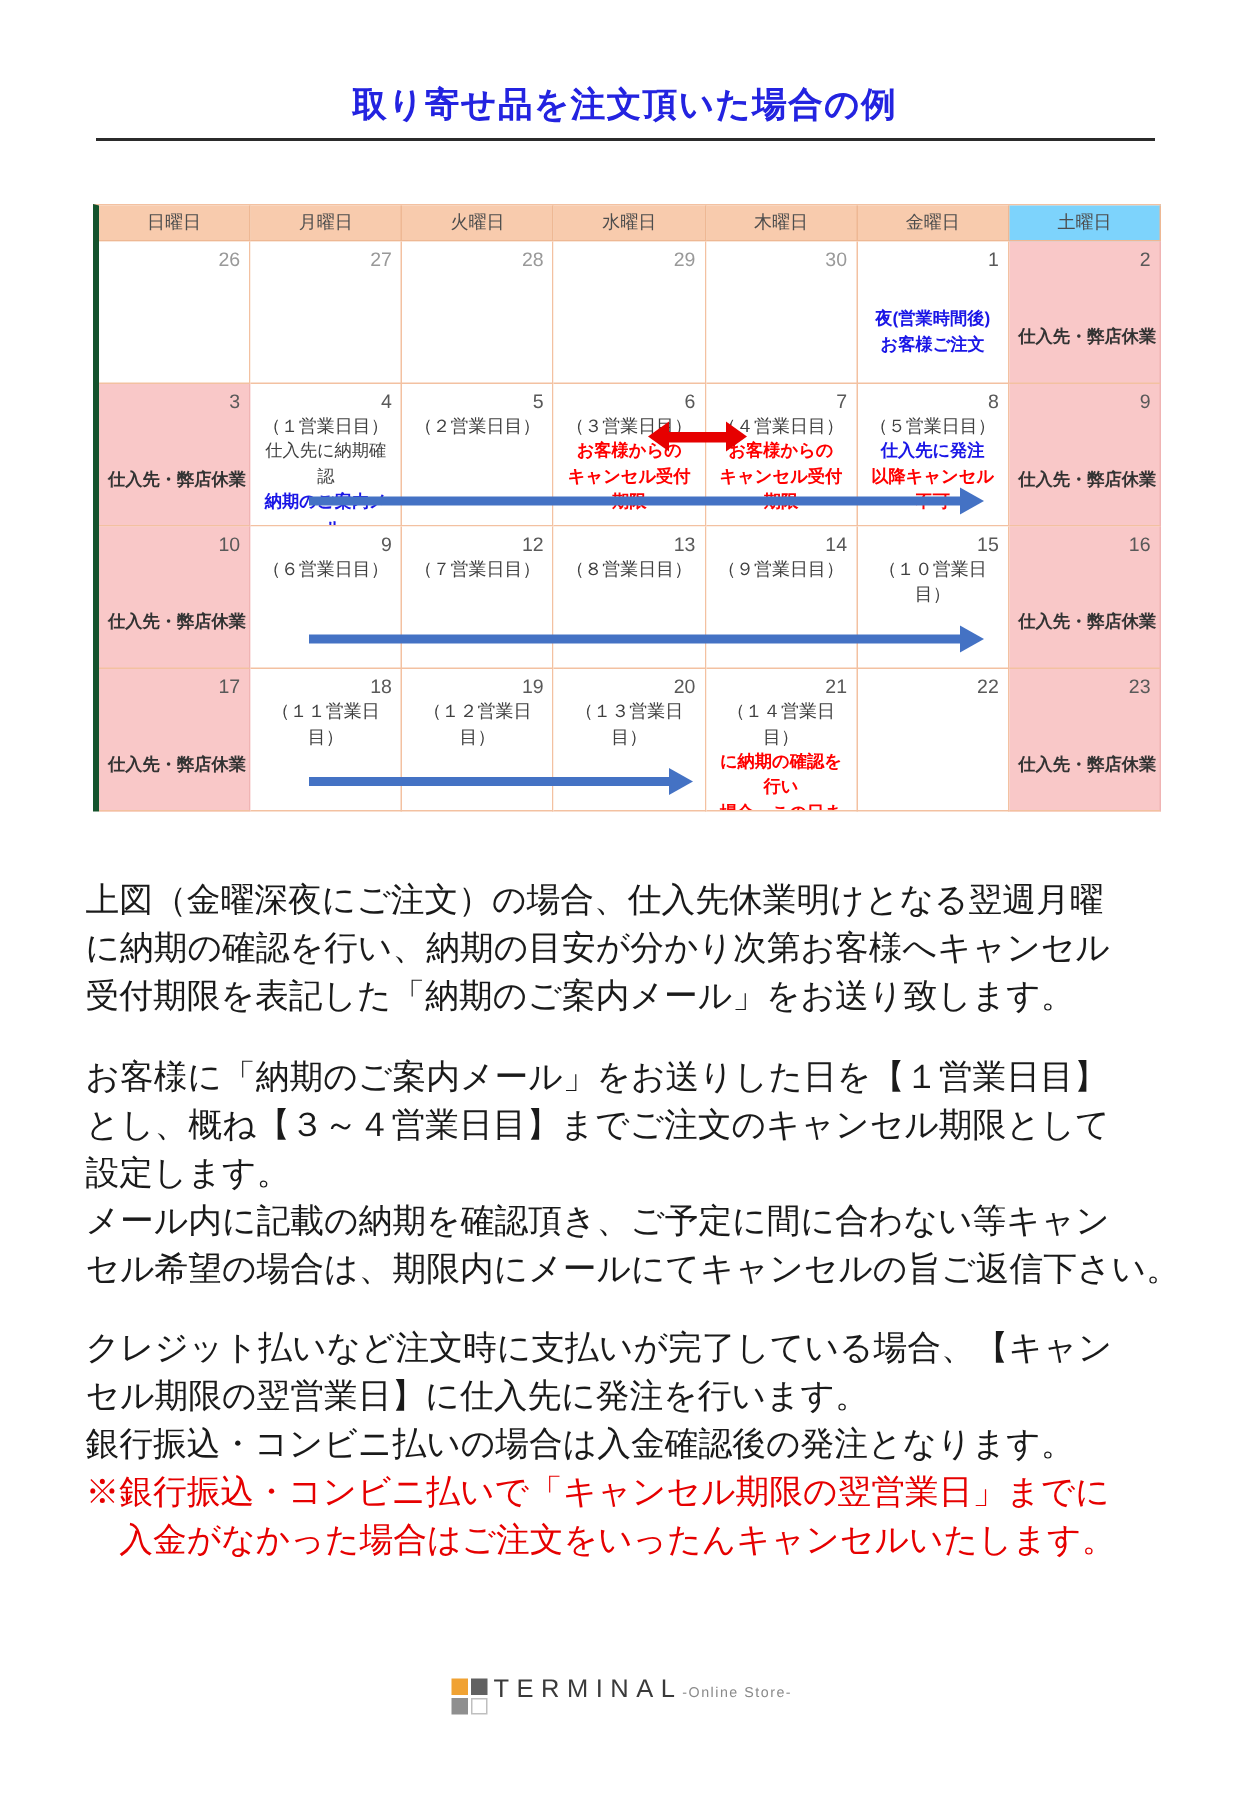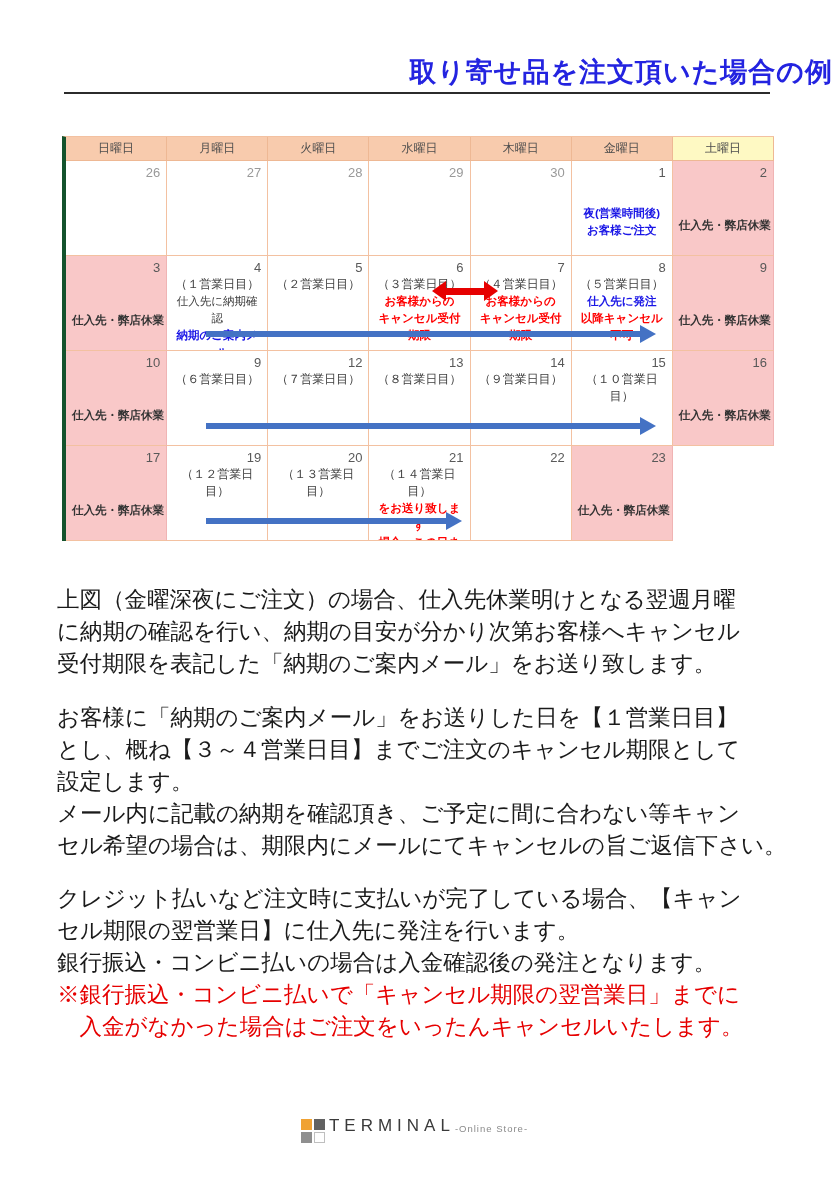--- a/index.html
+++ b/index.html
@@ -10,22 +10,22 @@
   .page{
     position:relative;
     width:833px;height:1200px;
     margin:0 auto;
     background:#ffffff;
     overflow:hidden;
   }
   
   .title{
     position:absolute;top:54px;left:0;width:100%;
-    text-align:right;
-    font-size:27px;font-weight:bold;
+    text-align:center;
+    font-size:23px;font-weight:bold;
     color:#2323e0;
     letter-spacing:1px;
   }
   .title-rule{
     position:absolute;top:92px;left:64px;width:706px;height:0;
     border-top:2px solid #2b2b2b;
   }
   
   .calendar{
     position:absolute;left:62px;top:136px;width:708px;
@@ -39,21 +39,21 @@
   .hcell{
     background:#f8cbad;
     border-right:1px solid #eeb894;
     border-bottom:1px solid #eeb894;
     color:#4d4d4d;
     text-align:center;
     line-height:23px;
     font-size:12px;
     box-sizing:border-box;
   }
-  .hcell.sat{background:#fef9c3;}
+  .hcell.sat{background:#7dd3fc;}
   .cell{
     background:#ffffff;
     border-right:1px solid #f3c1a1;
     border-bottom:1px solid #f3c1a1;
     box-sizing:border-box;
     padding:3px 6px 4px 6px;
     display:flex;flex-direction:column;
     overflow:hidden;
   }
   .cell.pink{background:#f9c8c8;border-right-color:#f0b4b4;}
@@ -267,32 +267,36 @@
     <div class="cell pink">
       <div class="date">16</div>
       <div class="closed">仕入先・弊店休業</div>
     </div>
 
     <div class="cell pink">
       <div class="date">17</div>
       <div class="closed">仕入先・弊店休業</div>
     </div>
     <div class="cell">
+      <div class="date">18</div>
+      <div class="sub">（１１営業日目）</div>
+    </div>
+    <div class="cell">
       <div class="date">19</div>
       <div class="sub">（１２営業日目）</div>
     </div>
     <div class="cell">
       <div class="date">20</div>
       <div class="sub">（１３営業日目）</div>
     </div>
     <div class="cell">
       <div class="date">21</div>
       <div class="sub">（１４営業日目）</div>
       <div class="lines pb-sm">
-        <div class="t-red">をお送り致します</div>
+        <div class="t-red">に納期の確認を行い</div>
         <div class="t-red">場合、この日までに</div>
 
       </div>
     </div>
     <div class="cell">
       <div class="date">22</div>
     </div>
     <div class="cell pink">
       <div class="date">23</div>
       <div class="closed">仕入先・弊店休業</div>

